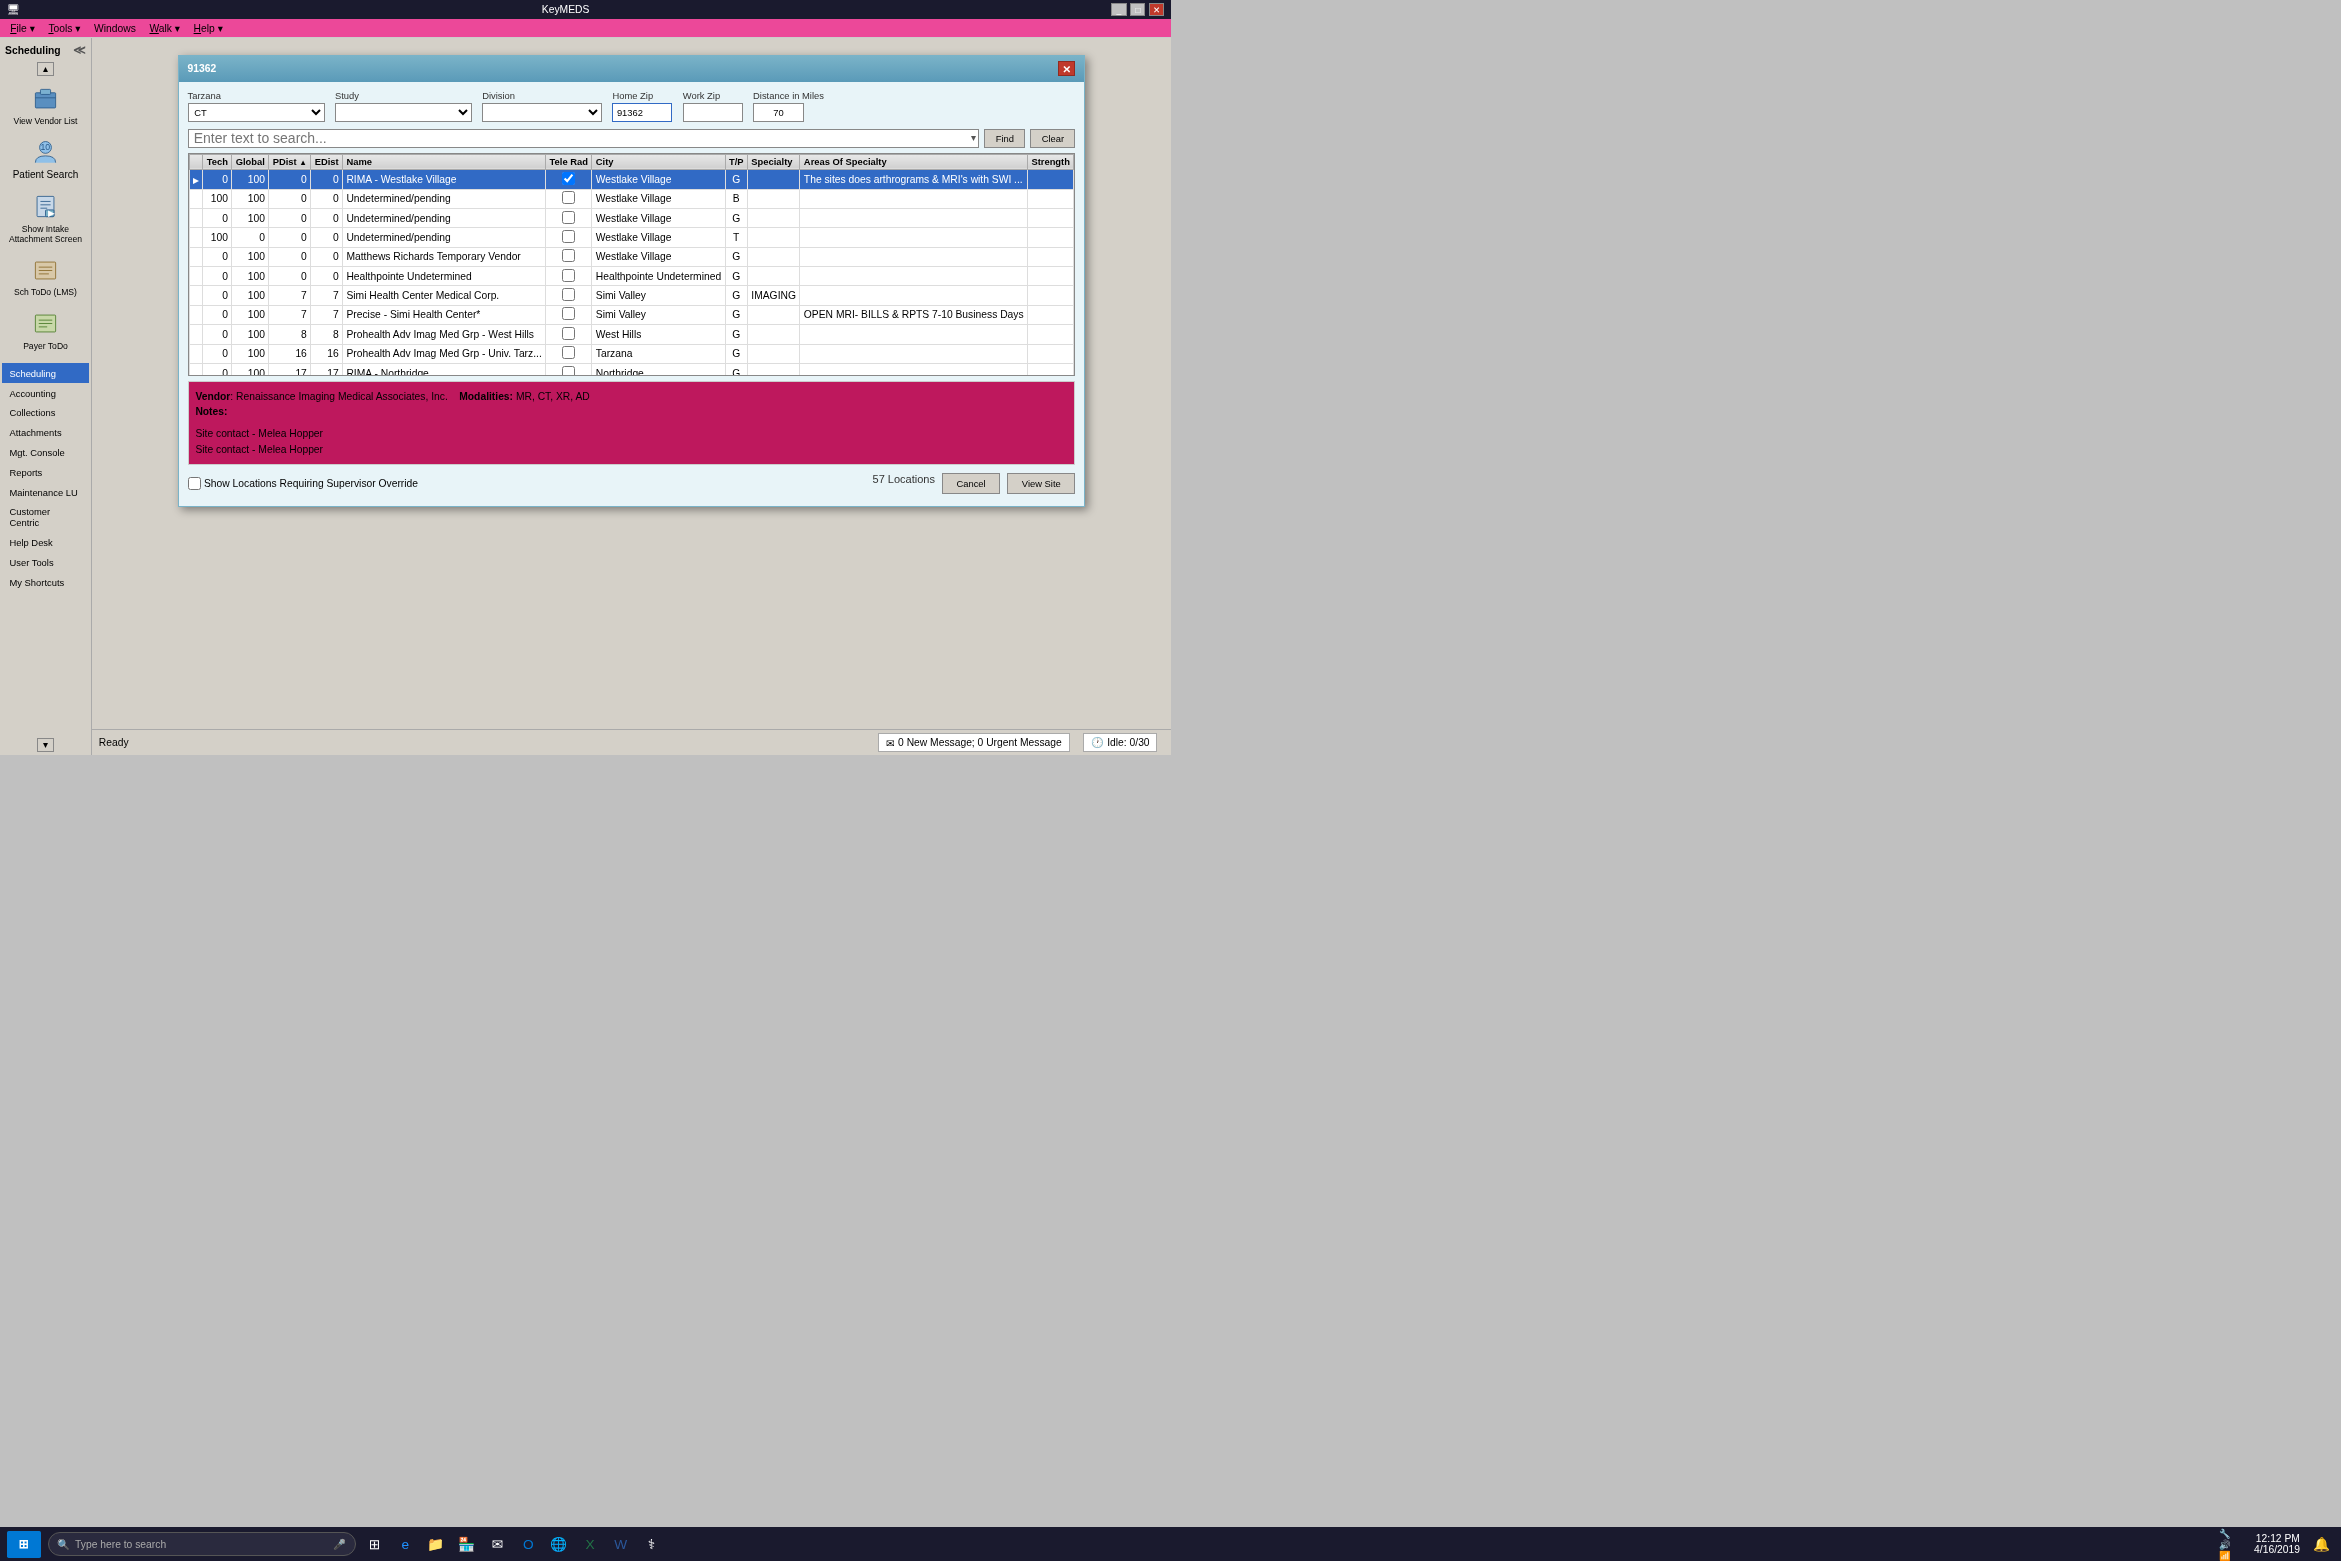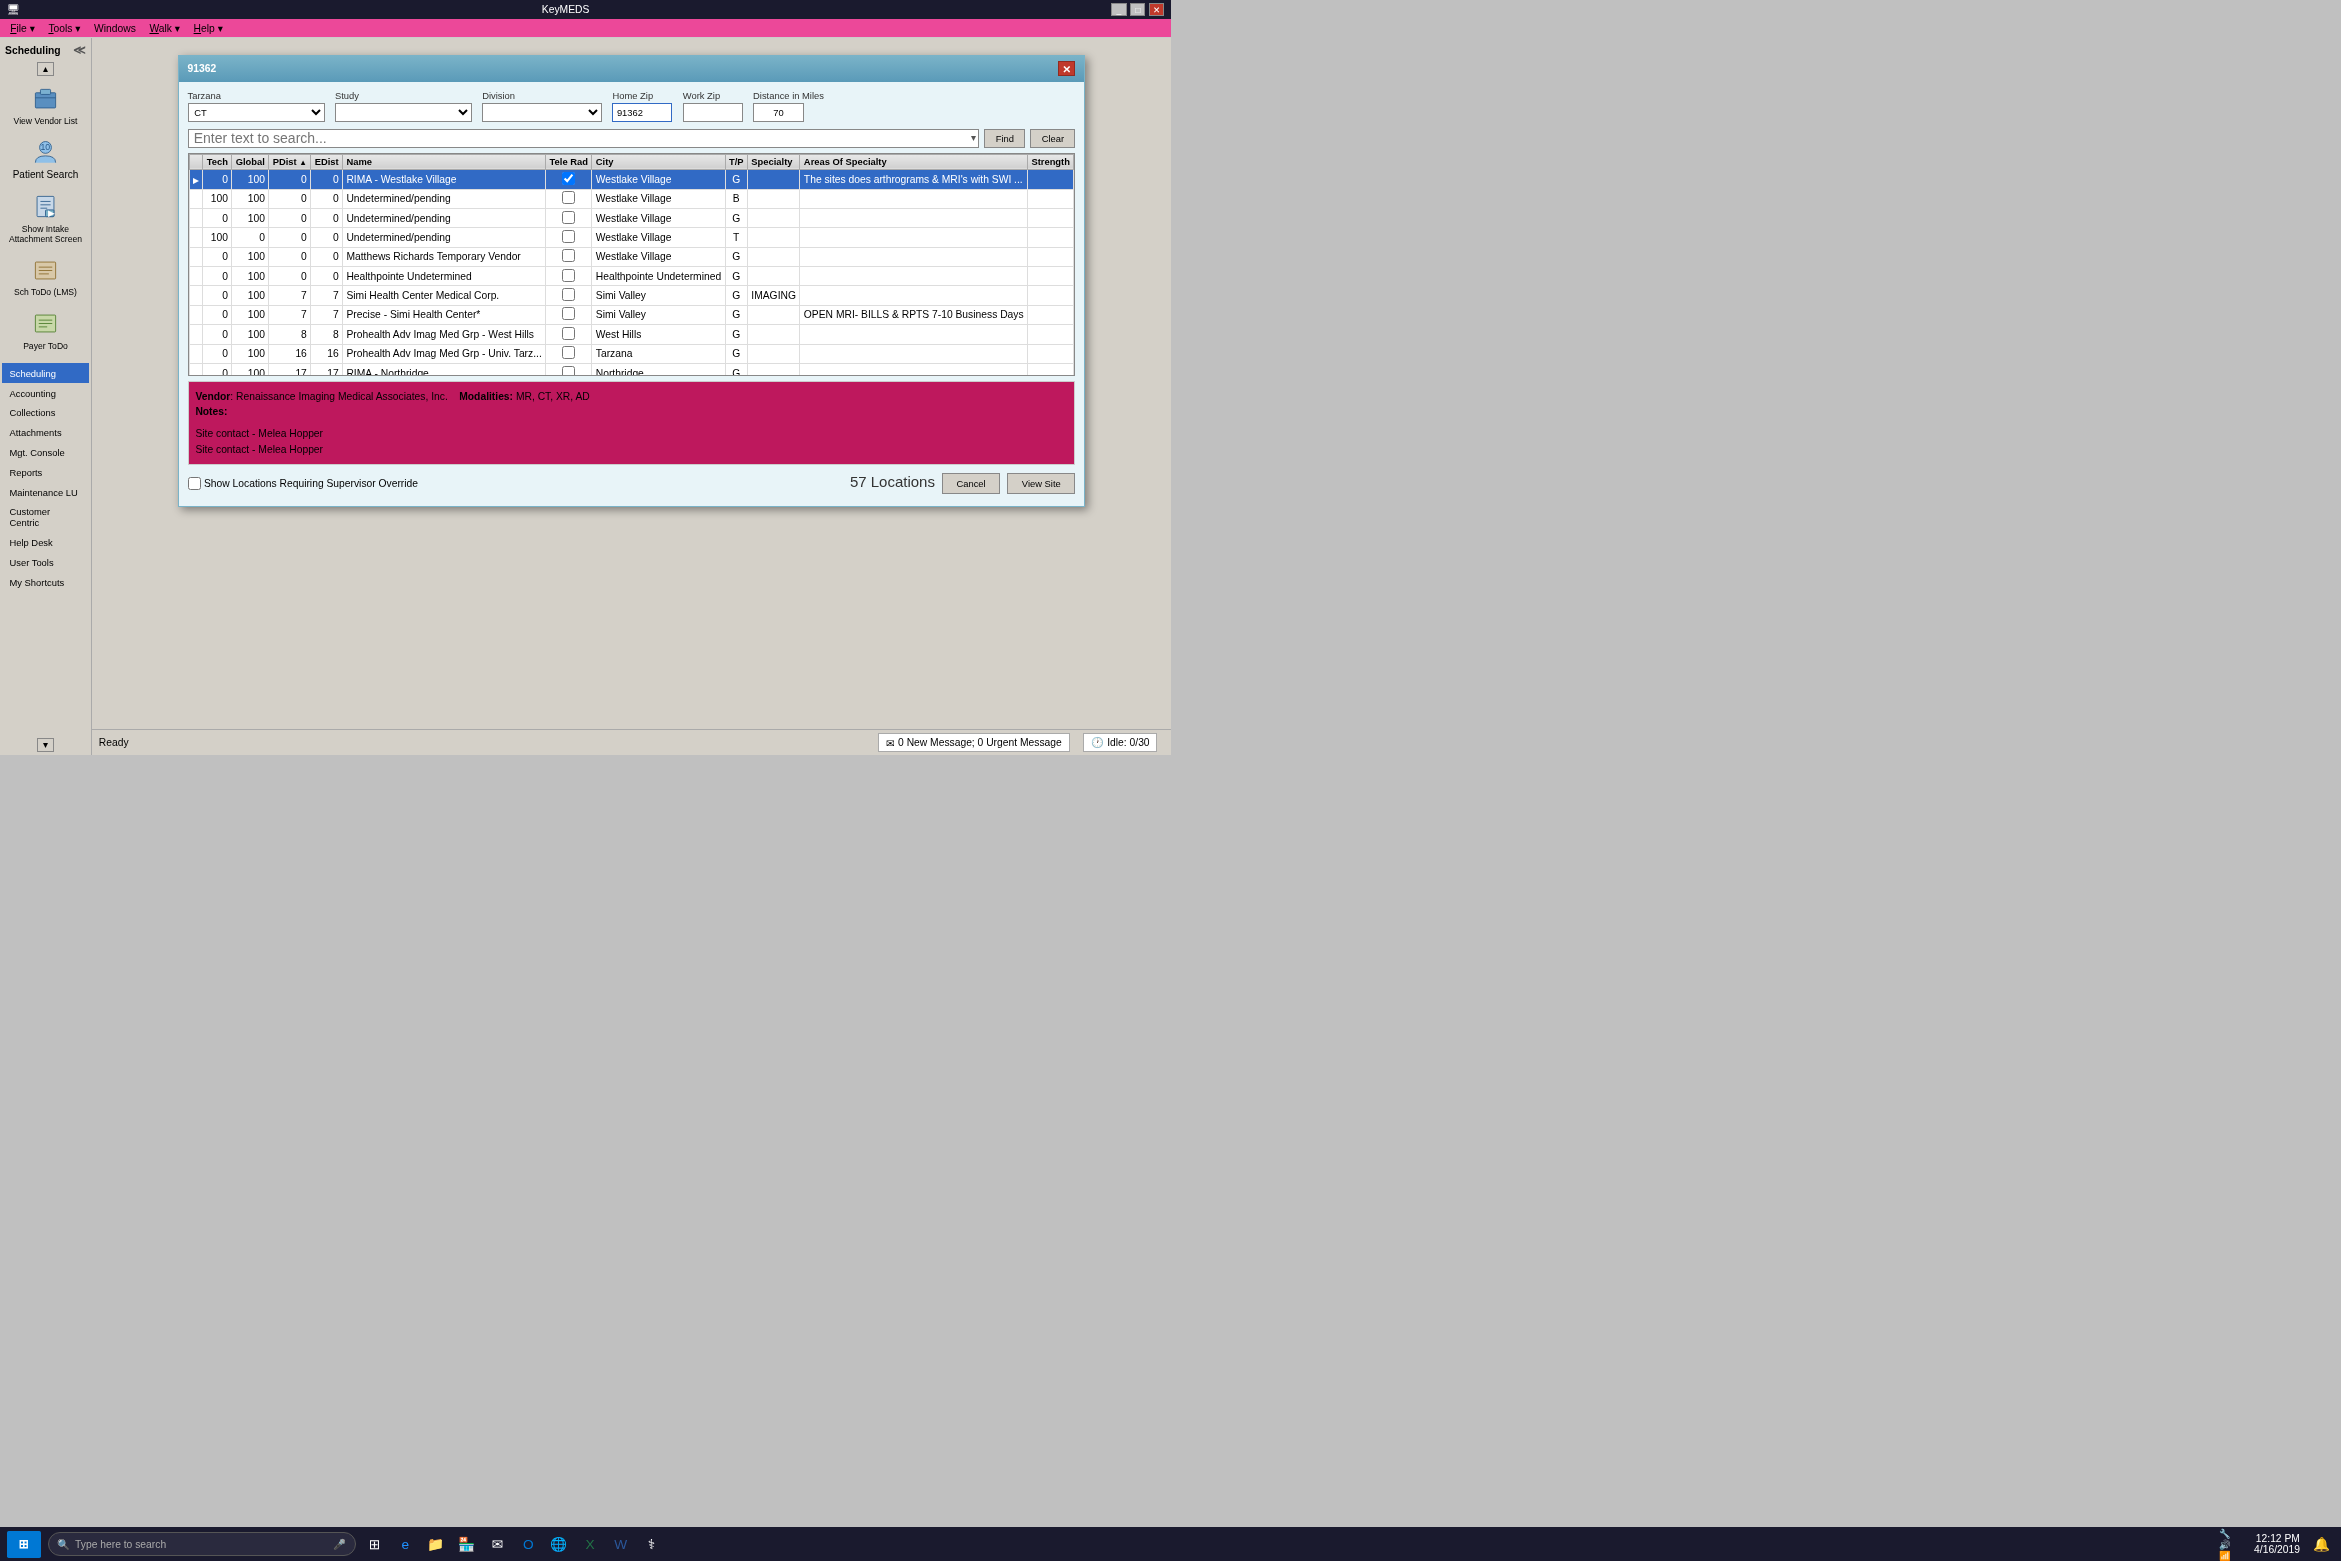--- a/index.html
+++ b/index.html
@@ -249,21 +249,21 @@
     .notes-area strong { font-weight: bold; }
 
     
     .bottom-row {
       display: flex;
       align-items: center;
       justify-content: space-between;
       padding: 3.4px 0;
     }
     .supervisor-check { display: flex; align-items: center; gap: 3.4px; font-size: 9.4px; }
-    .locations-count { font-size: 15px; color: #333; }
+    .locations-count { font-size: 11px; color: #333; }
     .action-buttons { display: flex; gap: 6.8px; }
     .action-btn {
       height: 20.5px;
       padding: 0 13.7px;
       border: 0.9px solid #888;
       background: #d4d0c8;
       cursor: pointer;
       font-size: 9.4px;
     }
 

